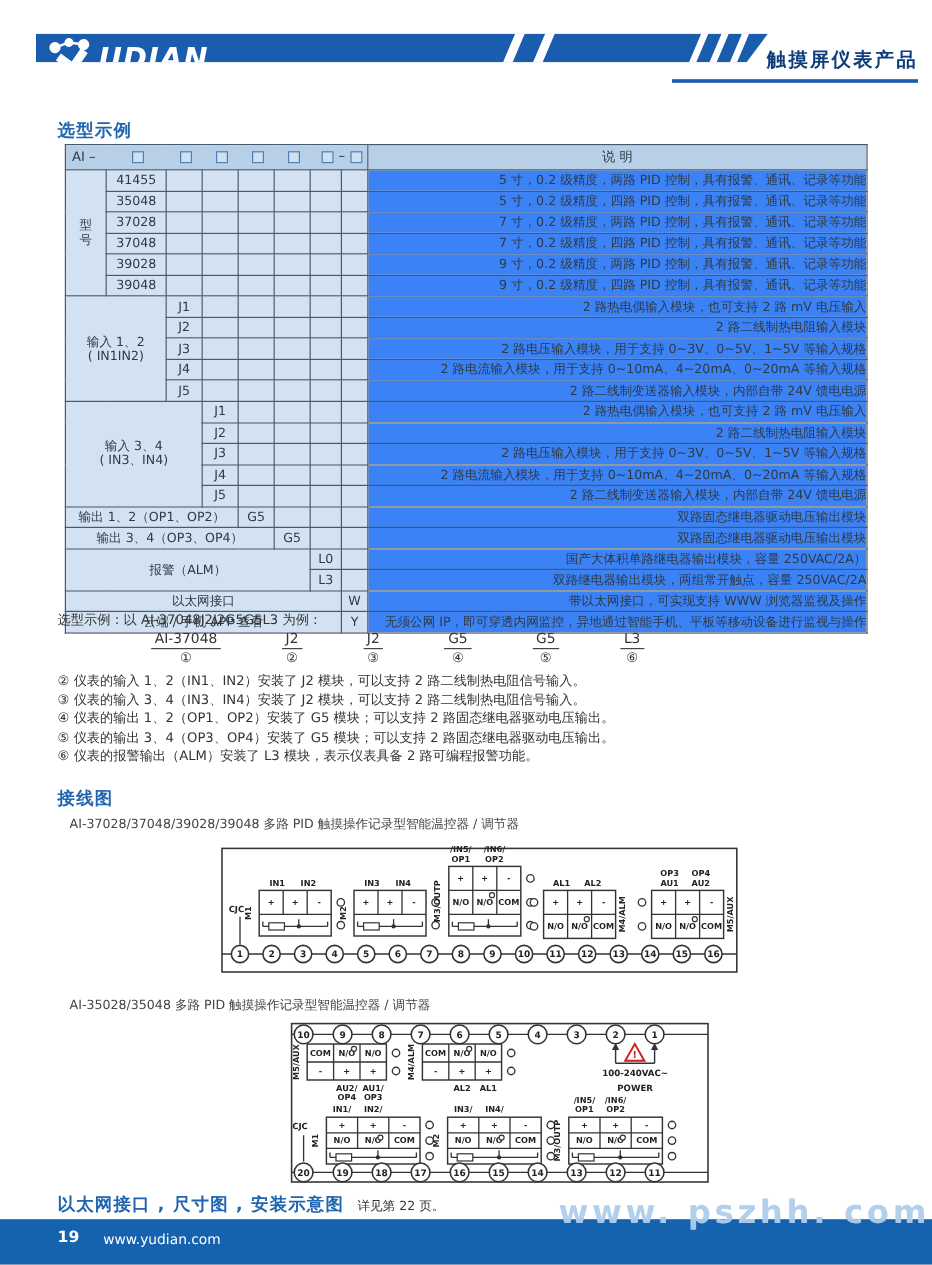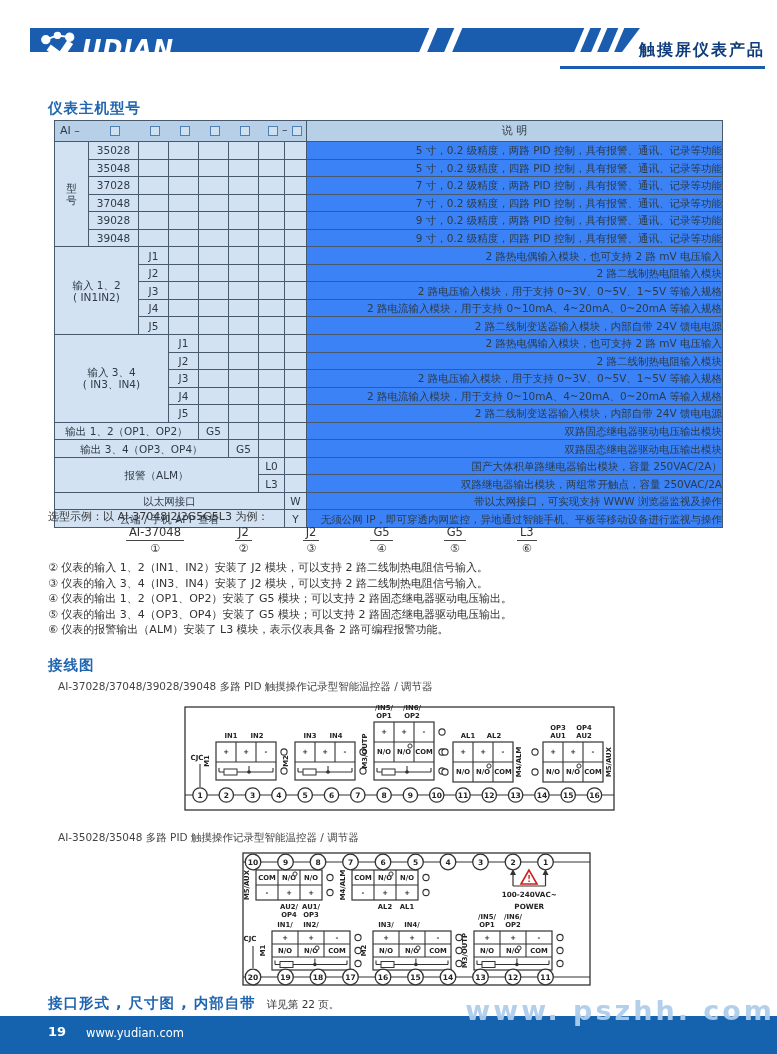--- a/index.html
+++ b/index.html
@@ -68,21 +68,21 @@
           <circle cx="31" cy="8" r="4.2"></circle>
         <path d="M9,16 L20,26 L20,37" stroke-width="7" fill="none"></path>
         <path d="M31,13 L20,26" stroke-width="7" fill="none"></path>
       </g>
     </svg>
     <div class="brand">UDIAN</div>
   </div>
   <div class="hrule"></div>
   <div class="prodname">触摸屏仪表产品</div>
 
-  <div class="h1" style="top:99px;">仪表主机型号</div>
+  <div class="h1" style="top:99px;">选型示例</div>
   <table class="spec" id="spec-table">
       <colgroup>
         <col style="width: 34px;">
         <col style="width: 50px;">
         <col style="width: 30px;">
         <col style="width: 30px;">
         <col style="width: 30px;">
         <col style="width: 30px;">
         <col style="width: 26px;">
         <col style="width: 22px;">
@@ -100,21 +100,21 @@
             <span class="sq" style="left: 212.5px;"></span>
             <span class="hdash" style="left: 227px;">–</span>
             <span class="sq" style="left: 236.5px;"></span>
           </td>
           <td>说 明</td>
         </tr>
       </thead>
       <tbody>
         <tr>
           <td rowspan="6" colspan="1">型<br>号</td>
-          <td>35028</td>
+          <td>41455</td>
           <td></td>
           <td></td>
           <td></td>
           <td></td>
           <td></td>
           <td></td>
           <td class="desc">5 寸，0.2 级精度，两路 PID 控制，具有报警、通讯、记录等功能</td>
         </tr>
         <tr>
           <td>35048</td>
@@ -596,21 +596,21 @@
       <text x="448" y="979.8" font-size="7.5" text-anchor="middle" font-weight="bold" fill="#222" font-family="&quot;DejaVu Sans&quot;,&quot;Liberation Sans&quot;,sans-serif">14</text>
       <circle cx="480.5" cy="977" r="7.8" fill="#fff" stroke="#333" stroke-width="1.3"></circle>
       <text x="480.5" y="979.8" font-size="7.5" text-anchor="middle" font-weight="bold" fill="#222" font-family="&quot;DejaVu Sans&quot;,&quot;Liberation Sans&quot;,sans-serif">13</text>
       <circle cx="513" cy="977" r="7.8" fill="#fff" stroke="#333" stroke-width="1.3"></circle>
       <text x="513" y="979.8" font-size="7.5" text-anchor="middle" font-weight="bold" fill="#222" font-family="&quot;DejaVu Sans&quot;,&quot;Liberation Sans&quot;,sans-serif">12</text>
       <circle cx="545.5" cy="977" r="7.8" fill="#fff" stroke="#333" stroke-width="1.3"></circle>
       <text x="545.5" y="979.8" font-size="7.5" text-anchor="middle" font-weight="bold" fill="#222" font-family="&quot;DejaVu Sans&quot;,&quot;Liberation Sans&quot;,sans-serif">11</text>
     </svg>
 
   <div class="bottomnote">
-    <span class="blue">接口形式 , 尺寸图 , 内部自带</span>
+    <span class="blue">以太网接口 , 尺寸图 , 安装示意图</span>
     <span class="small">详见第 22 页。</span>
   </div>
 
   <div class="footer">
     <div class="pageno">19</div>
     <div class="site">www.yudian.com</div>
   </div>
   <div class="watermark">www. pszhh. com</div>
 
 </div>

